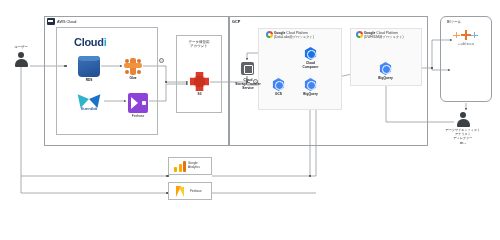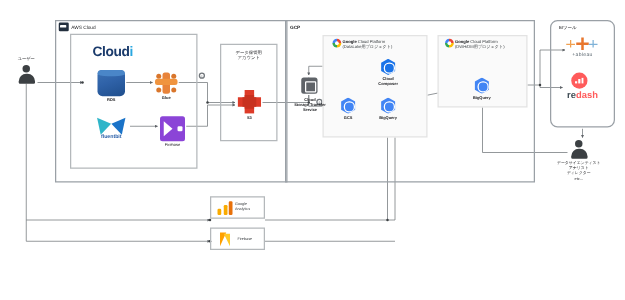--- a/index.html
+++ b/index.html
@@ -451,24 +451,20 @@
       <span class="cross" style="left:13px;top:0;width:1.6px;height:10px;"></span>
       <span class="cross" style="left:8.5px;top:4.2px;width:10.5px;height:1.6px;"></span>
       <span class="cross" style="left:4px;top:2px;width:1.2px;height:6px;background:#f0a050;"></span>
       <span class="cross" style="left:1px;top:4.5px;width:7px;height:1.2px;background:#f0a050;"></span>
       <span class="cross" style="left:22px;top:2px;width:1.2px;height:6px;background:#7fb2d8;"></span>
       <span class="cross" style="left:19px;top:4.5px;width:7px;height:1.2px;background:#7fb2d8;"></span>
     </div>
     <div class="word">+ableau</div>
   </div>
 
-  <div class="redash">
-    <div class="circ"></div>
-    <div class="word"><em>re</em><span>dash</span></div>
-  </div>
 
   <div class="subbox sub-ga"></div>
   <div class="ga-ico">
     <span class="b1"></span>
       <span class="b2"></span>
       <span class="b3"></span>
   </div>
   <div class="ga-txt">
     <div>Google</div>
     <div>Analytics</div>

